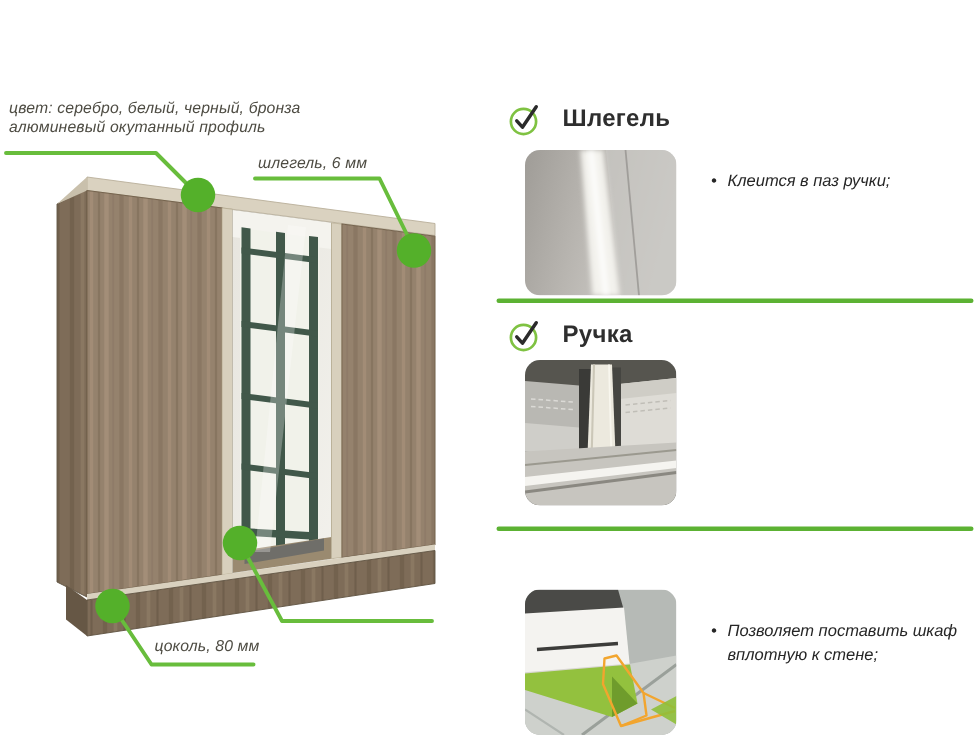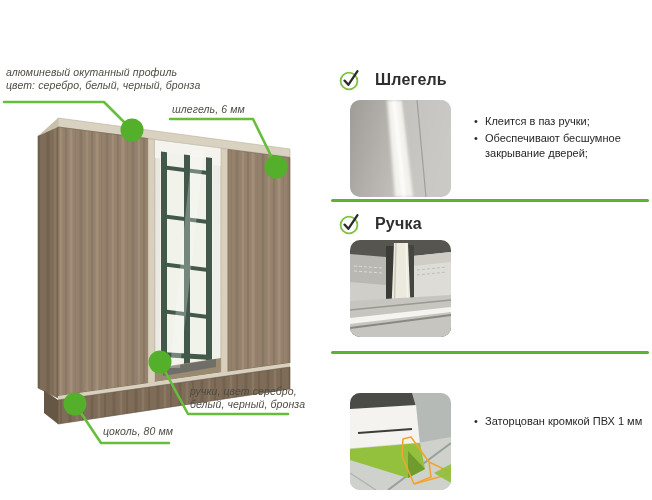--- a/index.html
+++ b/index.html
@@ -29,21 +29,21 @@
   .head3{left:8px;top:333px;}
 
   .check{width:23px;height:23px;flex:0 0 auto;}
 
   .thumb{position:absolute;width:101px;height:97px;border-radius:10px;overflow:hidden;box-shadow:0 0 0 1px rgba(0,0,0,0.05) inset;}
   .thumb svg{display:block;}
   .thumb1{left:19px;top:68px;}
   .thumb2{left:19px;top:208px;}
   .thumb3{left:19px;top:361px;}
 
-  .bullets{position:absolute;left:141px;width:178px;margin:0;padding:0;list-style:none;font-size:11px;line-height:1.42;color:#262626;}
+  .bullets{position:absolute;left:141px;width:178px;margin:0;padding:0;list-style:none;font-size:11px;line-height:1.42;color:#262626;font-style:italic;}
   .bullets li{position:relative;padding-left:13px;margin-bottom:1px;}
   .bullets li::before{content:"•";position:absolute;left:2px;top:0;color:#262626;}
   .bl1{top:82px;}
   .bl2{top:221px;}
   .bl3{top:382px;}
 </style>
 </head>
 <body>
 
 <div class="stage">
@@ -123,29 +123,25 @@
 
     <g fill="#54b02a">
       <circle cx="132" cy="130" r="11.5"></circle>
       <circle cx="276" cy="167" r="11.5"></circle>
       <circle cx="160" cy="362" r="11.5"></circle>
       <circle cx="75" cy="404" r="11.5"></circle>
     </g>
   </svg>
 
   <div class="callout co-profile">
+    <div class="ln">цвет: серебро, белый, черный, бронза</div>
     <div class="ln">алюминевый окутанный профиль</div>
-    <div class="ln">цвет: серебро, белый, черный, бронза</div>
   </div>
   <div class="callout co-shlegel">
     <div class="ln">шлегель, 6 мм</div>
-  </div>
-  <div class="callout co-handles">
-    <div class="ln">ручки, цвет серебро,</div>
-    <div class="ln">белый, черный, бронза</div>
   </div>
   <div class="callout co-plinth">
     <div class="ln">цоколь, 80 мм</div>
   </div>
 
   <div class="rcol">
 
     <div class="sec-head head1">
       <svg class="check" viewBox="0 0 23 23">
         <circle cx="10" cy="13" r="8.4" fill="#ffffff" stroke="#7fc242" stroke-width="1.8"></circle>
@@ -167,21 +163,20 @@
         </defs>
         <rect width="101" height="97" fill="url(#t1bg)"></rect>
         <polygon points="54,0 101,0 101,97 64,97" fill="#c7c5c1" opacity="0.75"></polygon>
         <path d="M67,0 L76,97" stroke="#908e8a" stroke-width="1.2" opacity="0.7"></path>
         <polygon points="37,0 52,0 63,97 45,97" fill="#f3f2ed" filter="url(#fuzz)"></polygon>
         <path d="M44,0 L54,97" stroke="#ffffff" stroke-width="4" opacity="0.8" filter="url(#fuzz)"></path>
       </svg>
     </div>
     <ul class="bullets bl1">
       <li>Клеится в паз ручки;</li>
-      <li>Обеспечивают бесшумное закрывание дверей;</li>
     </ul>
 
     <div class="sep sep1"></div>
 
     <div class="sec-head head2">
       <svg class="check" viewBox="0 0 23 23">
         <circle cx="10" cy="13" r="8.4" fill="#ffffff" stroke="#7fc242" stroke-width="1.8"></circle>
         <path d="M5.5,12.6 L9.3,16.8 L18.5,3.2" fill="none" stroke="#2b2b2b" stroke-width="2.3" stroke-linecap="round" stroke-linejoin="round"></path>
       </svg>
       <span class="title">Ручка</span>
@@ -222,17 +217,17 @@
         <polygon points="0,56 70,50 75,76 58,85 0,67" fill="#93c13e"></polygon>
         <polygon points="58,58 75,76 58,85" fill="#6f9c2c"></polygon>
         <g stroke="#f2a52e" stroke-width="1.6" fill="none" stroke-linejoin="round">
           <polygon points="53,46 61,44 79,69 81,84 64,91 52,63"></polygon>
           <path d="M79,69 L100,79 M64,91 L100,81"></path>
         </g>
         <polygon points="84,80 101,71 101,90" fill="#8fbf3a" opacity="0.9"></polygon>
       </svg>
     </div>
     <ul class="bullets bl3">
-      <li>Заторцован кромкой ПВХ 1 мм</li>
+      <li>Позволяет поставить шкаф вплотную к стене;</li>
     </ul>
 
   </div>
 </div>
 
 </body></html>

